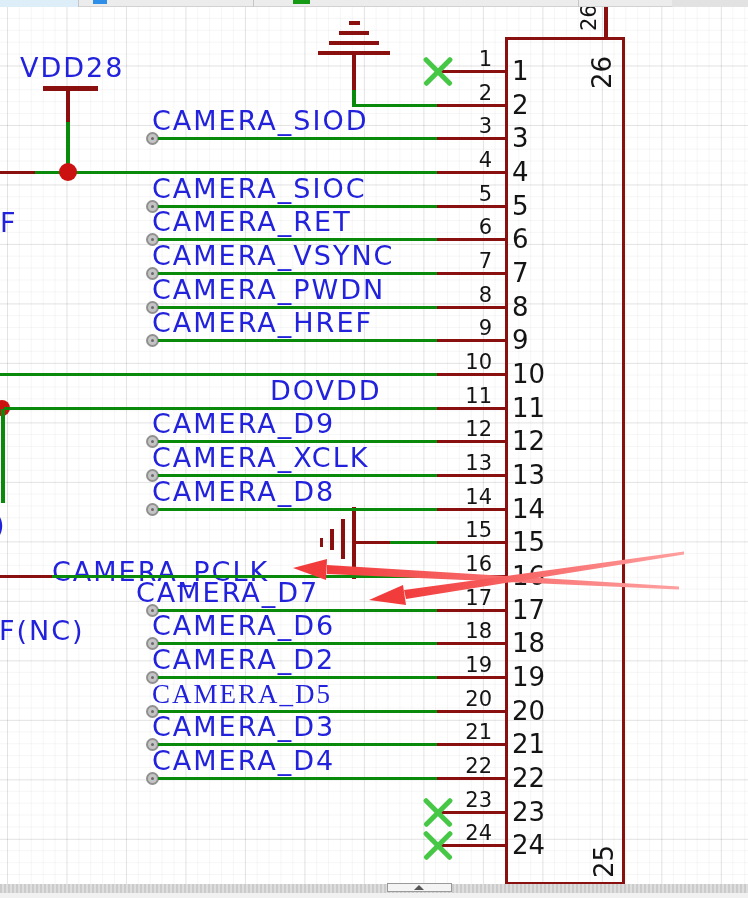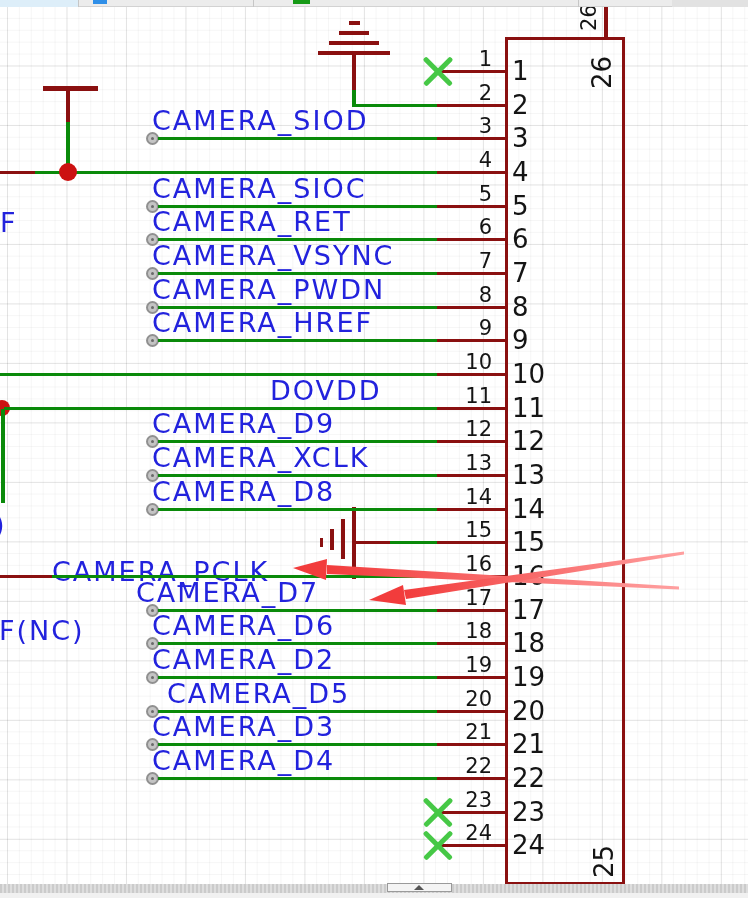--- a/index.html
+++ b/index.html
@@ -53,20 +53,21 @@
     border-bottom:5px solid #555;}
   #bottomstrip{position:absolute;left:0;top:893px;width:748px;height:5px;background:#f1f1f1;}
   #arrows{position:absolute;left:0;top:0;pointer-events:none;}
   .frag{position:absolute;top:0;background:#2525d8;height:4px;}
 </style>
 </head>
 <body>
 
 <div id="canvas">
 
+  <div class="netlabel abs" style="left:20px;top:54px;">VDD28</div>
   <div class="gbar" style="left:43px;top:86px;width:55px;height:5px;"></div>
   <div class="vwire m" style="left:66px;top:91px;height:31px;"></div>
   <div class="vwire g" style="left:66px;top:122px;height:51px;"></div>
 
   <div>
     <div class="gbar" style="left:318px;top:51px;width:72px;height:4px;"></div>
     <div class="gbar" style="left:329px;top:41px;width:50px;height:4px;"></div>
     <div class="gbar" style="left:339px;top:31px;width:30px;height:4px;"></div>
     <div class="gbar" style="left:349px;top:21px;width:11px;height:4px;"></div>
     <div class="vwire m" style="left:352px;top:55px;height:35px;"></div>
@@ -195,21 +196,21 @@
       <div class="wire g" style="left:158px;top:642px;width:279px;"></div>
       <div class="wire m" style="left:437px;top:676px;width:68px;"></div>
       <div class="pin-out" style="left:422px;top:654px;">19</div>
       <div class="pin-in" style="left:512px;top:663px;">19</div>
       <div class="netlabel" style="left:152px;top:646px;">CAMERA_D2</div>
       <div class="graydot" style="left:146px;top:671px;"></div>
       <div class="wire g" style="left:158px;top:676px;width:279px;"></div>
       <div class="wire m" style="left:437px;top:710px;width:68px;"></div>
       <div class="pin-out" style="left:422px;top:688px;">20</div>
       <div class="pin-in" style="left:512px;top:697px;">20</div>
-      <div class="netlabel" style="left:167px;top:680px;">CAMERA_D5</div>
+      <div class="netlabel" style="left:152px;top:680px;font-family:Liberation Serif, serif;">CAMERA_D5</div>
       <div class="graydot" style="left:146px;top:705px;"></div>
       <div class="wire g" style="left:158px;top:710px;width:279px;"></div>
       <div class="wire m" style="left:437px;top:743px;width:68px;"></div>
       <div class="pin-out" style="left:422px;top:721px;">21</div>
       <div class="pin-in" style="left:512px;top:730px;">21</div>
       <div class="netlabel" style="left:152px;top:713px;">CAMERA_D3</div>
       <div class="graydot" style="left:146px;top:738px;"></div>
       <div class="wire g" style="left:158px;top:743px;width:279px;"></div>
       <div class="wire m" style="left:437px;top:777px;width:68px;"></div>
       <div class="pin-out" style="left:422px;top:755px;">22</div>

